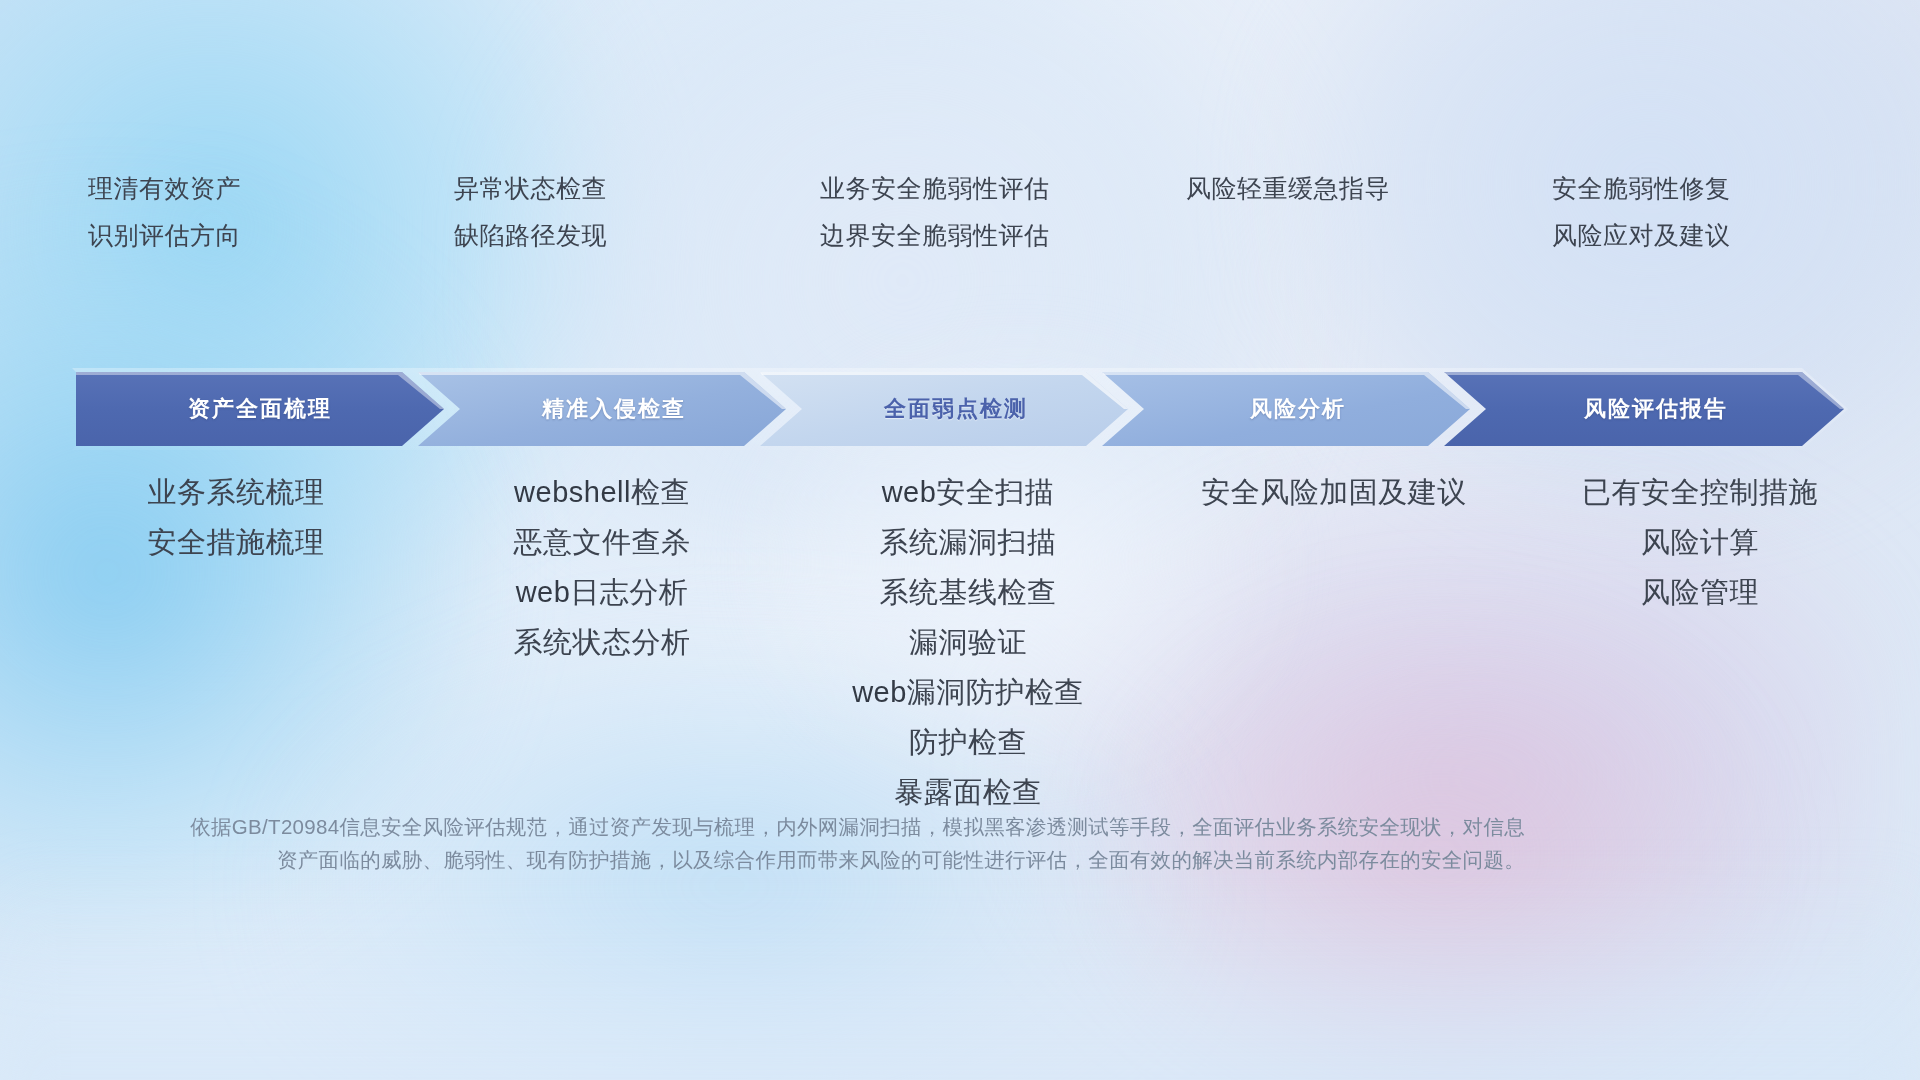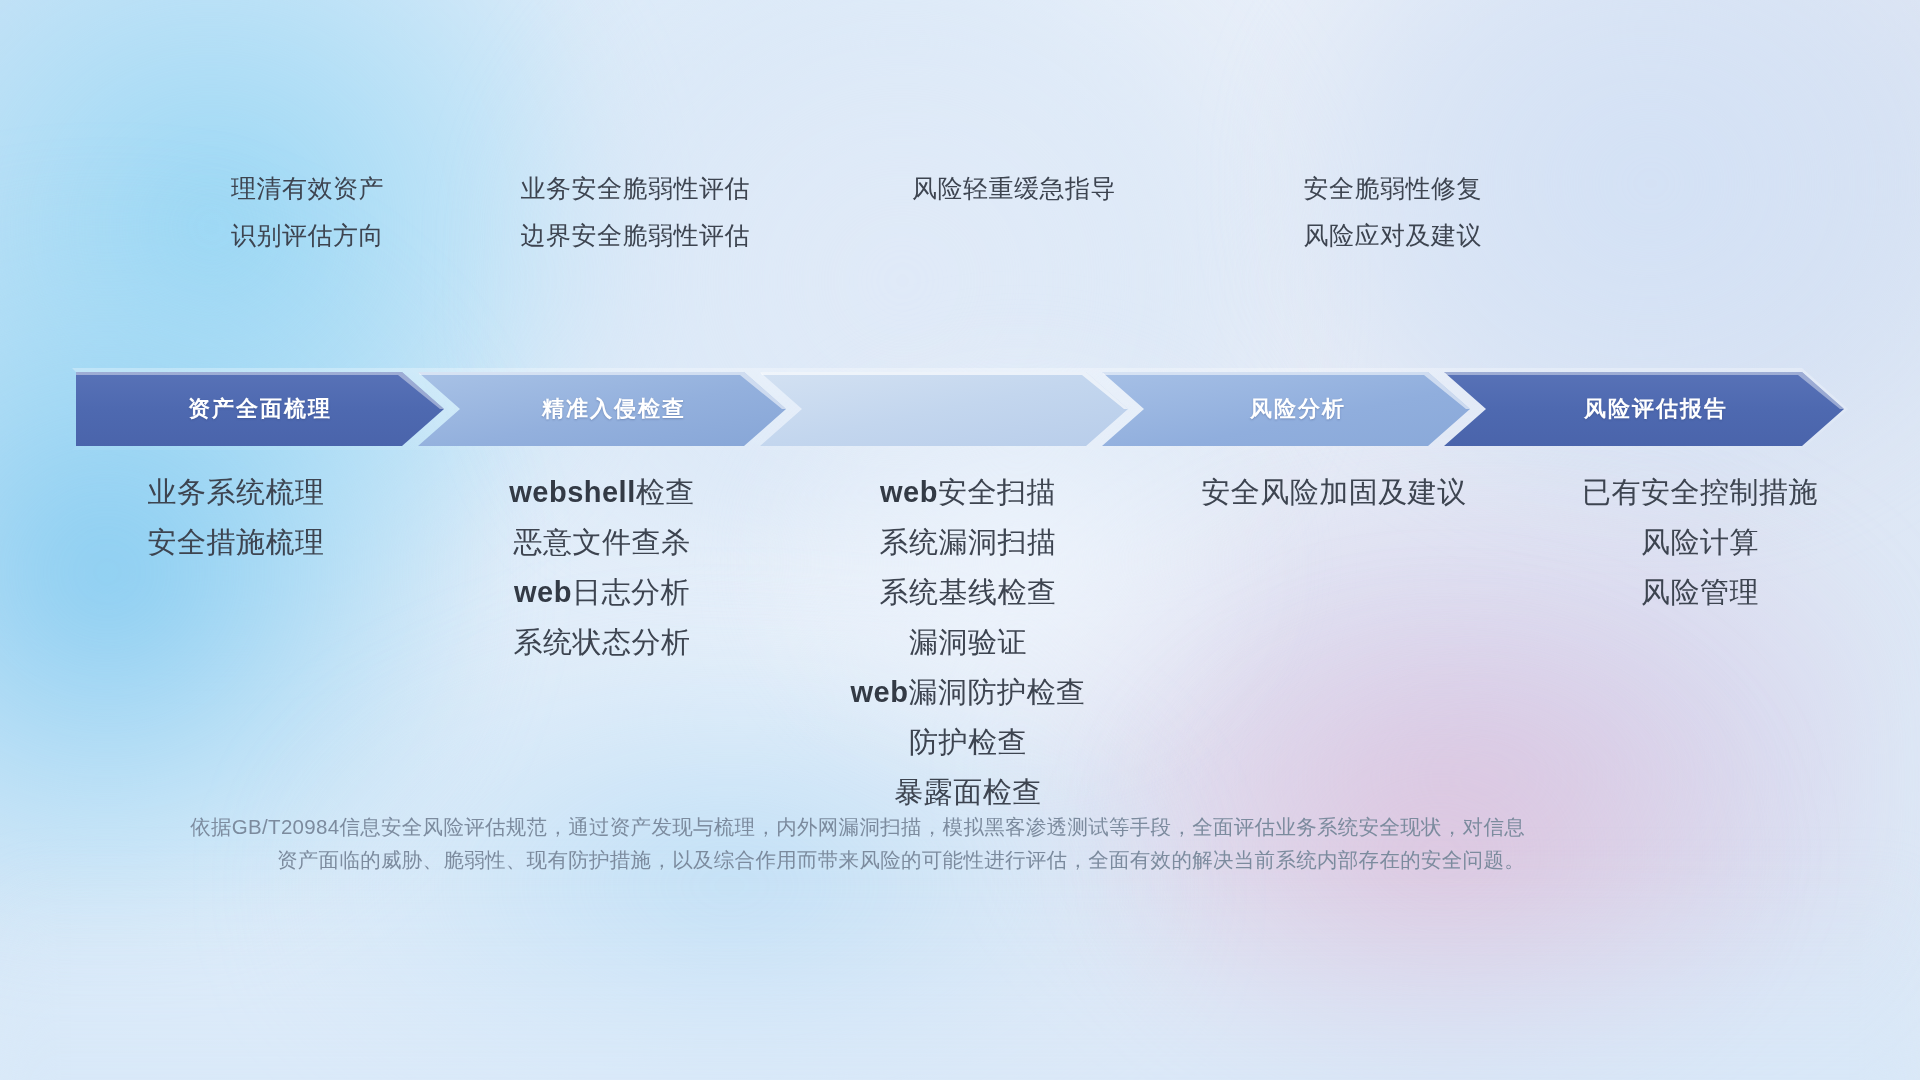--- a/index.html
+++ b/index.html
@@ -70,21 +70,21 @@
   .cols {
     position:absolute; left:88px; right:72px;
     display:grid;
     grid-template-columns:
       296px 296px 296px 296px 296px;
     justify-content:space-between;
   }
 
   
   #topnotes { top:176px; }
-  #topnotes .col { text-align:right; }
+  #topnotes .col { text-align:left; }
   .note {
     font-size:25px; color:#3d4450; line-height:1.0;
     letter-spacing:.5px; white-space:nowrap;
     margin-bottom:22px;
   }
   .note:last-child { margin-bottom:0;font-family:Liberation Serif, serif; }
 
   
   #band {
     position:absolute; left:72px; top:368px;
@@ -102,21 +102,21 @@
 
   
   #bottomlists { top:478px; }
   #bottomlists .col { text-align:center; }
   .item {
     font-size:29px; color:#3d4450; line-height:1.0;
     letter-spacing:.5px; white-space:nowrap;
     margin-bottom:21px;
   }
   .item:last-child { margin-bottom:0; }
-  .item b { font-weight:bold; color:#333a45;text-align:center; }
+  .item b { font-weight:normal; color:#333a45;text-align:center; }
 
   
   #footer {
     position:absolute; left:95px; top:810px; width:1430px;
     font-size:20.5px; line-height:1.62; color:#7c8b9e;
     letter-spacing:.3px;
   }
   #footer p { margin:0;text-align:right; }
 </style>
 </head>
@@ -136,20 +136,24 @@
 </div>
 
 <div id="stage">
 
   <div class="cols" id="topnotes">
     <div class="col">
       <div class="note">理清有效资产</div>
       <div class="note">识别评估方向</div>
     </div>
     <div class="col">
+      <div class="note">异常状态检查</div>
+      <div class="note">缺陷路径发现</div>
+    </div>
+    <div class="col">
       <div class="note">业务安全脆弱性评估</div>
       <div class="note">边界安全脆弱性评估</div>
     </div>
     <div class="col">
       <div class="note">风险轻重缓急指导</div>
     </div>
     <div class="col">
       <div class="note">安全脆弱性修复</div>
       <div class="note">风险应对及建议</div>
     </div>
@@ -197,20 +201,21 @@
 
       <path d="M1030,4 L1356,4 L1398,41 L1356,78 L1030,78 L1072,41 Z" fill="url(#gMid2)"></path>
       <path d="M1030,4 L1356,4 L1398,41 L1394,41 L1352,7 L1032,7 Z" fill="#ffffff" opacity=".55"></path>
 
       <path d="M1372,4 L1730,4 L1772,41 L1730,78 L1372,78 L1414,41 Z" fill="url(#gDark)"></path>
       <path d="M1372,4 L1730,4 L1772,41 L1768,41 L1726,7 L1374,7 Z" fill="#ffffff" opacity=".42"></path>
     </svg>
 
     <div class="chev-label cl-light" style="left:4px;width:368px;">资产全面梳理</div>
     <div class="chev-label cl-light" style="left:370px;width:344px;">精准入侵检查</div>
+    <div class="chev-label cl-dark" style="left:712px;width:344px;">全面弱点检测</div>
     <div class="chev-label cl-light" style="left:1054px;width:344px;">风险分析</div>
     <div class="chev-label cl-light" style="left:1396px;width:376px;">风险评估报告</div>
   </div>
 
   <div class="cols" id="bottomlists">
     <div class="col">
       <div class="item">业务系统梳理</div>
       <div class="item">安全措施梳理</div>
     </div>
     <div class="col">

